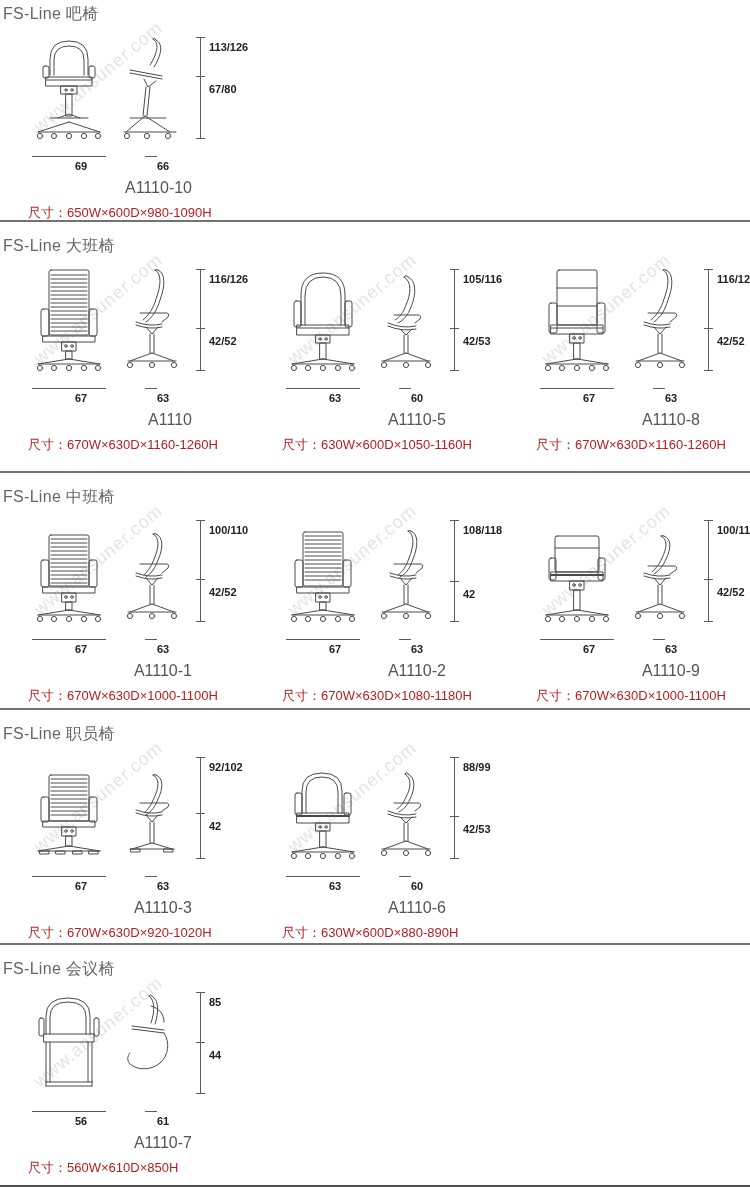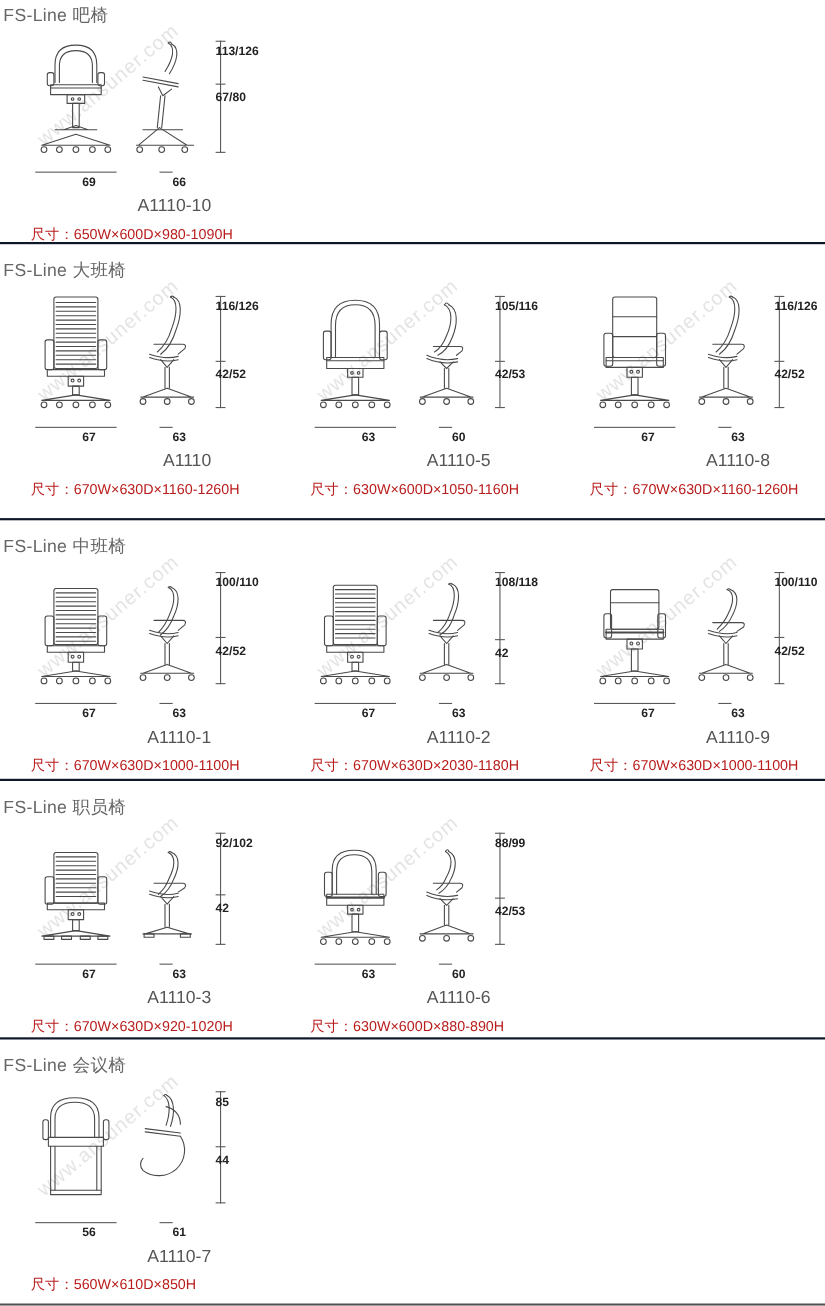--- a/index.html
+++ b/index.html
@@ -2,21 +2,21 @@
 <html><head>
 <meta charset="utf-8">
 <style>
   * { margin:0; padding:0; box-sizing:border-box; }
   html,body { background:#fff; }
   body {
     width:750px; height:1187px; overflow:hidden;
     font-family:"Liberation Sans","DejaVu Sans",sans-serif;
     color:#555;
   }
-  .section { position:relative; border-bottom:2px solid #0f172a; padding:4px 0 0 0; }
+  .section { position:relative; border-bottom:2px solid #737373; padding:4px 0 0 0; }
   .section.first { padding-top:4px; }
   .section:not(.first){ padding-top:14px; }
   .s1{height:222px} .s2{height:251px} .s3{height:237px} .s4{height:235px} .s5{height:242px; border-bottom:2px solid #4f4f4f;}
   .section-title { font-size:16px; color:#666; padding-left:3px; letter-spacing:.3px; }
   .chairs { display:flex; gap:24px; padding-left:28px; margin-top:10px; }
   .chair { width:230px; position:relative; }
   .views { display:flex; align-items:flex-start; position:relative; }
   .col { display:flex; flex-direction:column; }
   .col.front { width:82px; }
   .col.side  { width:74px; margin-left:4px;align-items:center; }
@@ -24,21 +24,21 @@
   svg g { stroke:#4a4a4a; fill:none; stroke-width:1; stroke-linecap:round; stroke-linejoin:round; }
   .wdim { margin:9px 4px 0 4px; border-top:1px solid #5a5a5a; }
   .wnum { display:block; font-size:11px; font-weight:bold; color:#222;
           text-align:center; padding-top:3px; transform:translateX(12px); }
   .vdim { position:relative; width:62px; height:106px; margin-left:8px; margin-top:2px; }
   .vline { position:absolute; left:4px; top:0; bottom:4px; width:1px; background:#5a5a5a; }
   .tick { position:absolute; left:0; width:9px; height:1px; background:#5a5a5a; }
   .tick.t { top:0; }
   .tick.m { top:var(--mid,56%); }
   .tick.b { bottom:4px; }
-  .vlabel { position:absolute; left:0; font-size:11px; font-weight:bold; color:#222; white-space:nowrap; }
+  .vlabel { position:absolute; left:13px; font-size:11px; font-weight:bold; color:#222; white-space:nowrap; }
   .vlabel.upper { top:4px; }
   .vlabel.lower { top:calc(var(--mid,56%) + 7px); }
   .model { width:164px; text-align:right; font-size:16px; color:#555; margin-top:7px; }
   .size  { font-size:13px; color:#b91c1c; margin-top:7px; white-space:nowrap; }
   .wm { position:absolute; left:2px; top:86px; transform:rotate(-40deg); transform-origin:0 0;
         color:#e4e4e4; font-size:18px; letter-spacing:1px; white-space:nowrap; pointer-events:none; }
 </style>
 </head>
 <body>
 
@@ -418,21 +418,21 @@
         <div class="vdim">
           <div class="vline"></div>
             <div class="tick t"></div>
             <div class="tick m"></div>
             <div class="tick b"></div>
           <span class="vlabel upper">108/118</span>
           <span class="vlabel lower">42</span>
         </div>
       </div>
       <div class="model">A1110-2</div>
-      <div class="size">尺寸：670W×630D×2030-1180H</div>
+      <div class="size">尺寸：670W×630D×1080-1180H</div>
     </div>
 
     <div class="chair" style="--mid:56%">
       <span class="wm">www.ansuner.com</span>
       <div class="views">
         <div class="col front">
           <svg width="82" height="112" viewBox="0 0 82 112">
               <g>
             <rect x="19" y="18" width="44" height="36" rx="2"></rect>
             <path d="M19 30h44"></path>

